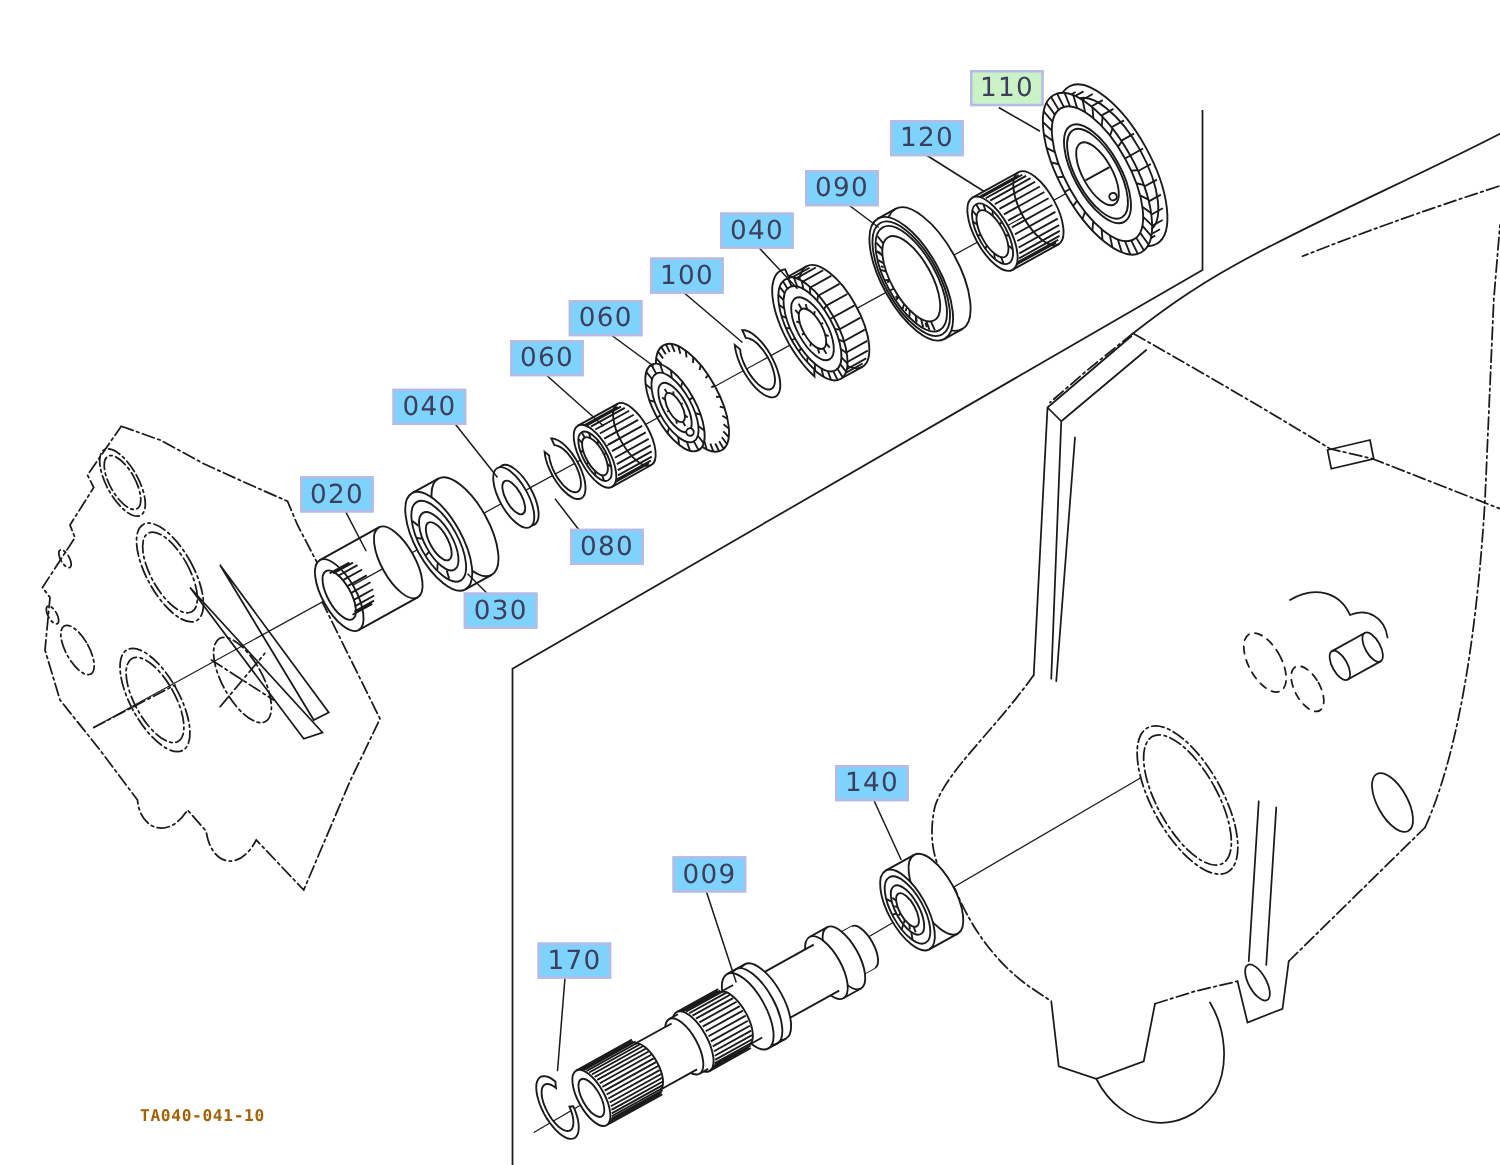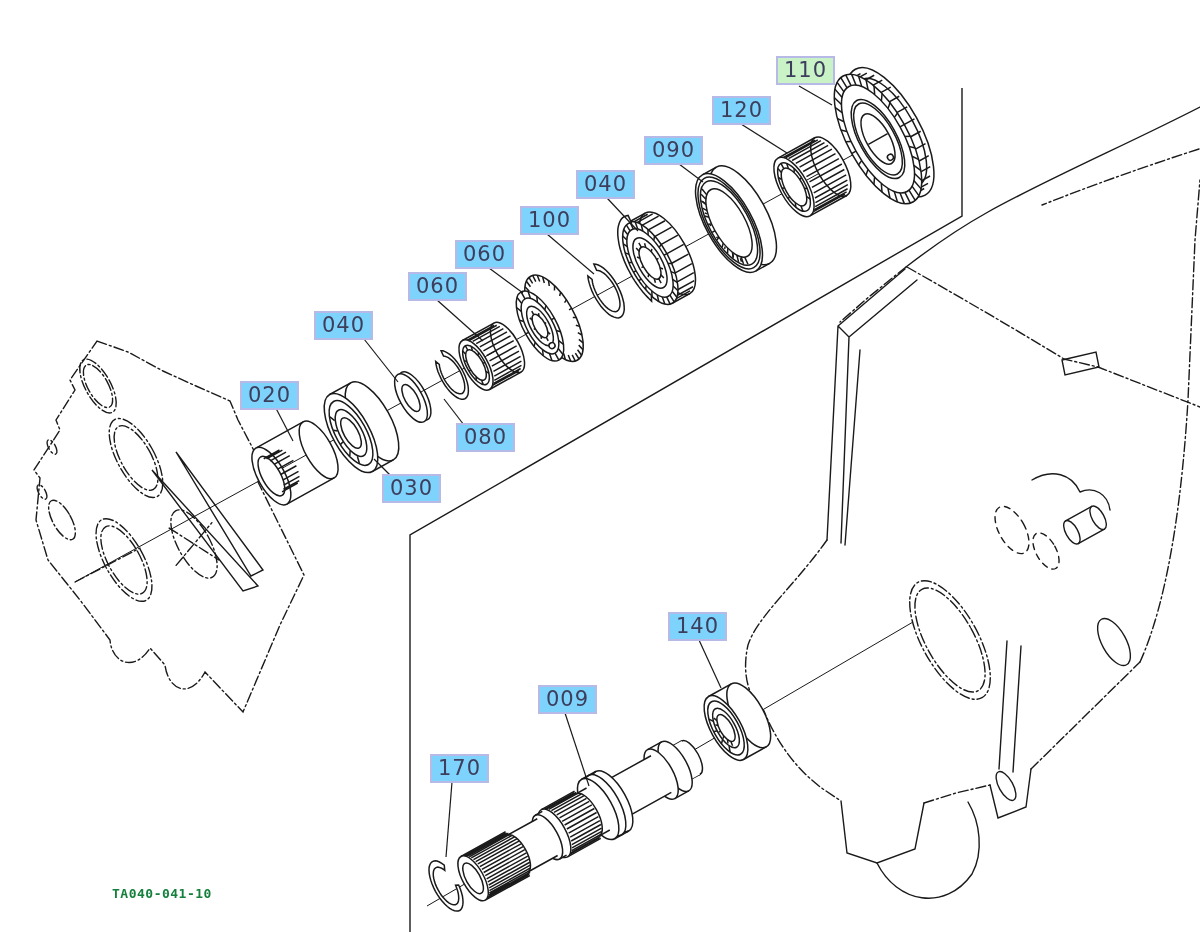--- a/index.html
+++ b/index.html
@@ -5,21 +5,21 @@
   :root{ --lb:#b7bae7; --lt:#3d3d5c; --hl:#c9f2c6; --ink:#1a1a1a; }
   html,body{margin:0;padding:0;background:#fff;}
   #canvas{position:relative;width:1200px;height:932px;background:#fff;overflow:hidden;
           font-family:"DejaVu Sans","Liberation Sans",sans-serif;}
   svg{position:absolute;left:0;top:0;}
   .plabel{position:absolute;box-sizing:border-box;min-width:56px;height:29px;
           border:2px solid var(--lb);background:#7dd3fc;color:var(--lt);
           font-size:21px;line-height:24px;text-align:center;padding:0 6px;
           letter-spacing:1px;cursor:pointer;}
   .plabel.hl{background:var(--hl);}
-  #figcode{position:absolute;left:112px;top:886px;color:#15803d;
+  #figcode{position:absolute;left:112px;top:886px;color:#a16207;
            font-family:"DejaVu Sans Mono","Liberation Mono",monospace;
            font-weight:bold;font-size:13px;letter-spacing:.5px;}
   .dd{stroke-dasharray:10 3 2 3;}
   .dsh{stroke-dasharray:6 5;}
 </style>
 </head>
 <body>
 
 <div id="canvas">
 
@@ -302,21 +302,21 @@
     <path d="M799,86 L832,105"></path>
     <path d="M741,124 L787,153"></path>
     <path d="M452,782 L446,857"></path>
     <path d="M699,640 L721,688"></path>
     <path d="M565,713 L589,786"></path>
   </g>
 </svg>
 
 <div class="plabel" style="left:538px;top:685px">009</div>
 <div class="plabel" style="left:240px;top:381px">020</div>
-<div class="plabel" style="left:382px;top:474px">030</div>
+<div class="plabel" style="left:371px;top:474px">030</div>
 <div class="plabel" style="left:314px;top:311px">040</div>
 <div class="plabel" style="left:456px;top:423px">080</div>
 <div class="plabel" style="left:455px;top:240px">060</div>
 <div class="plabel" style="left:408px;top:272px">060</div>
 <div class="plabel" style="left:576px;top:170px">040</div>
 <div class="plabel" style="left:644px;top:136px">090</div>
 <div class="plabel" style="left:520px;top:206px">100</div>
 <div class="plabel hl" style="left:776px;top:56px">110</div>
 <div class="plabel" style="left:712px;top:96px">120</div>
 <div class="plabel" style="left:430px;top:754px">170</div>

